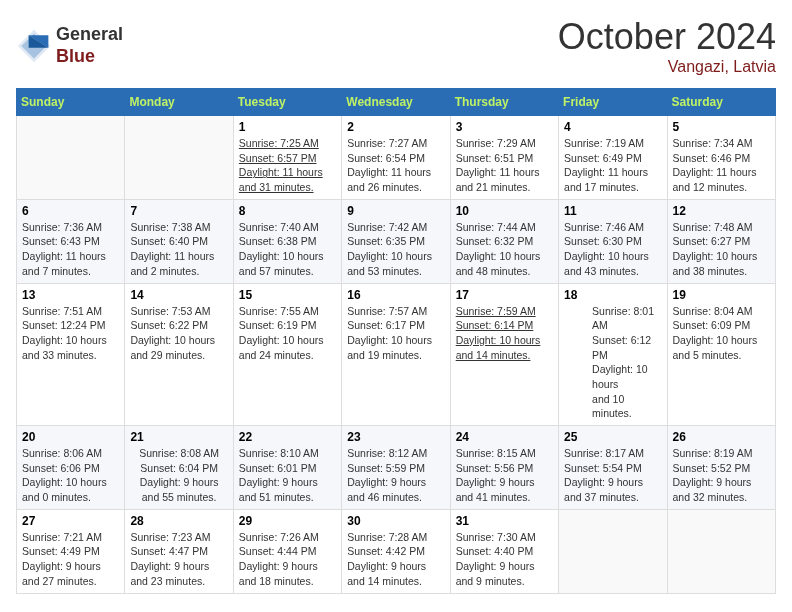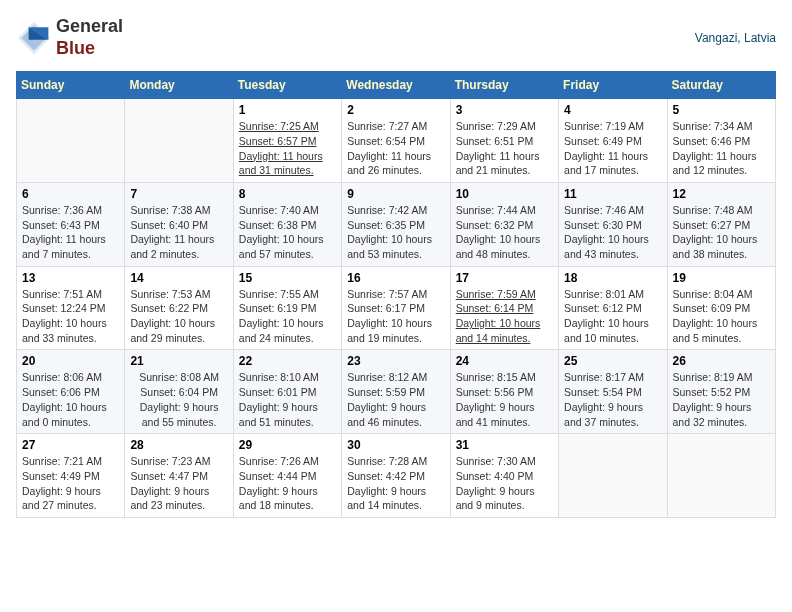--- a/index.html
+++ b/index.html
@@ -34,31 +34,31 @@
     }
     .title-block {
       text-align: right;
     }
     .month-title {
       font-size: 36px;
       font-weight: normal;
       color: #333;
     }
     .location {
-      font-size: 12px;
-      color: #0c4a6e;
+      font-size: 16px;
+      color: #7f1d1d;
     }
     .calendar {
       width: 100%;
       border-collapse: collapse;
       font-size: 11px;
     }
     .calendar th {
       background: #2a6db5;
-      color: #fef9c3;
+      color: #bef264;
       padding: 6px 4px;
       text-align: left;
       font-size: 12px;
       font-weight: bold;
       border: 1px solid #2a6db5;
     }
     .calendar td {
       border: 1px solid #ddd;
       vertical-align: top;
       padding: 4px 5px;
@@ -94,20 +94,21 @@
       <polygon points="20,6 34,20 20,34 6,20" fill="#2a6db5" opacity="0.3"></polygon>
       <polygon points="14,8 36,8 36,22" fill="#2a6db5"></polygon>
       <polygon points="14,8 36,22 14,22" fill="#1a5a9a"></polygon>
     </svg>
     <div class="logo-text">
       <div class="general">General</div>
       <div class="blue">Blue</div>
     </div>
   </div>
   <div class="title-block">
+    <div class="month-title">October 2024</div>
     <div class="location">Vangazi, Latvia</div>
   </div>
 </div>
 
 <table class="calendar">
   <thead>
     <tr>
     <th>Sunday</th>
         <th>Monday</th>
         <th>Tuesday</th>
@@ -239,21 +240,21 @@
         </td>
         <td>
           <span class="day-number">17</span>
           <div class="day-info" style="white-space: pre-line; text-decoration: underline;">Sunrise: 7:59 AM
 Sunset: 6:14 PM
 Daylight: 10 hours
 and 14 minutes.</div>
         </td>
         <td>
           <span class="day-number">18</span>
-          <div class="day-info" style="white-space: pre-line;">Sunrise: 8:01 AM
+          <div class="day-info" style="white-space: pre-line; margin-left: 28px;">Sunrise: 8:01 AM
 Sunset: 6:12 PM
 Daylight: 10 hours
 and 10 minutes.</div>
         </td>
         <td>
           <span class="day-number">19</span>
           <div class="day-info" style="white-space: pre-line;">Sunrise: 8:04 AM
 Sunset: 6:09 PM
 Daylight: 10 hours
 and 5 minutes.</div>

